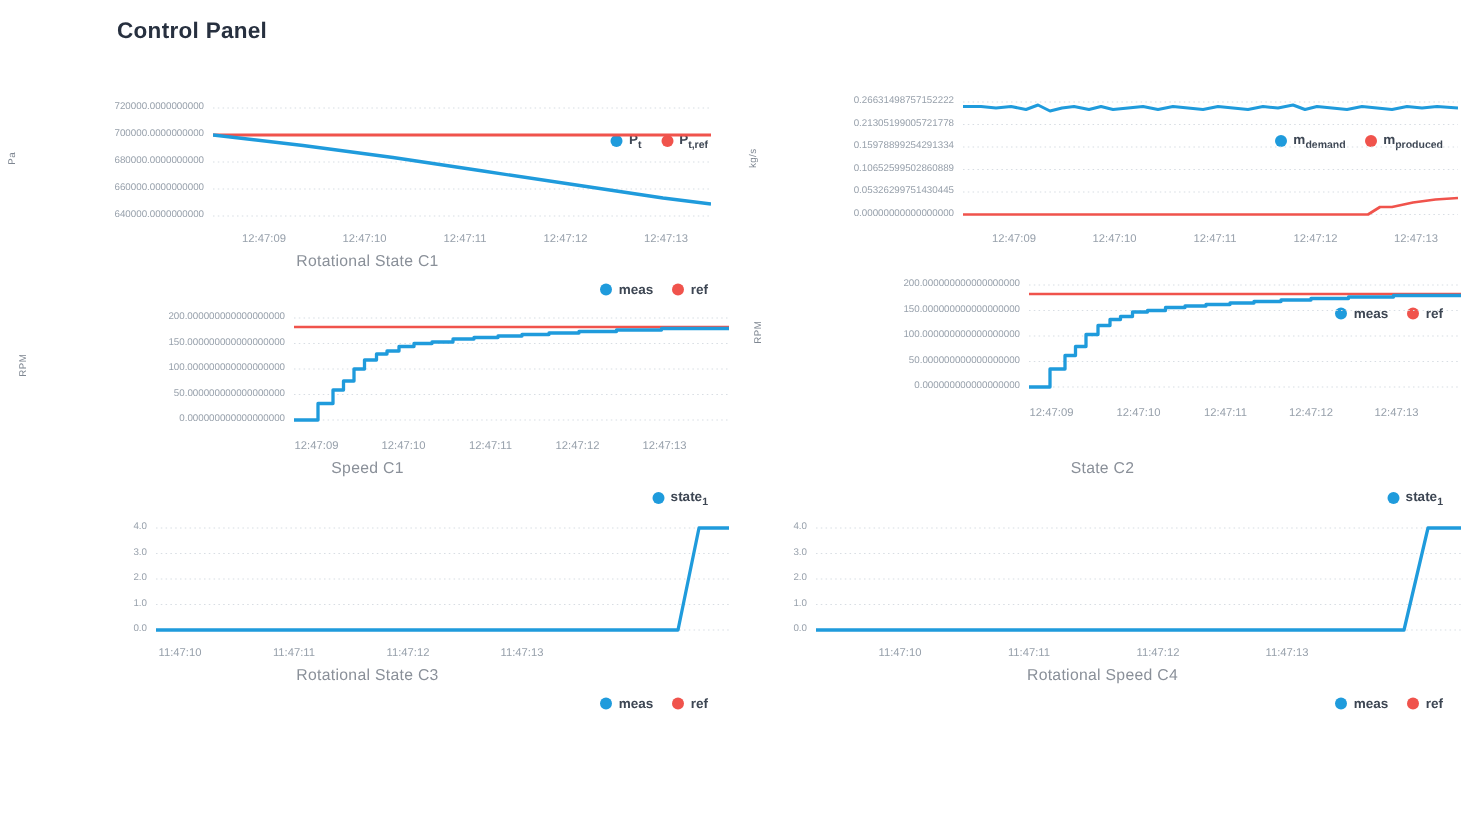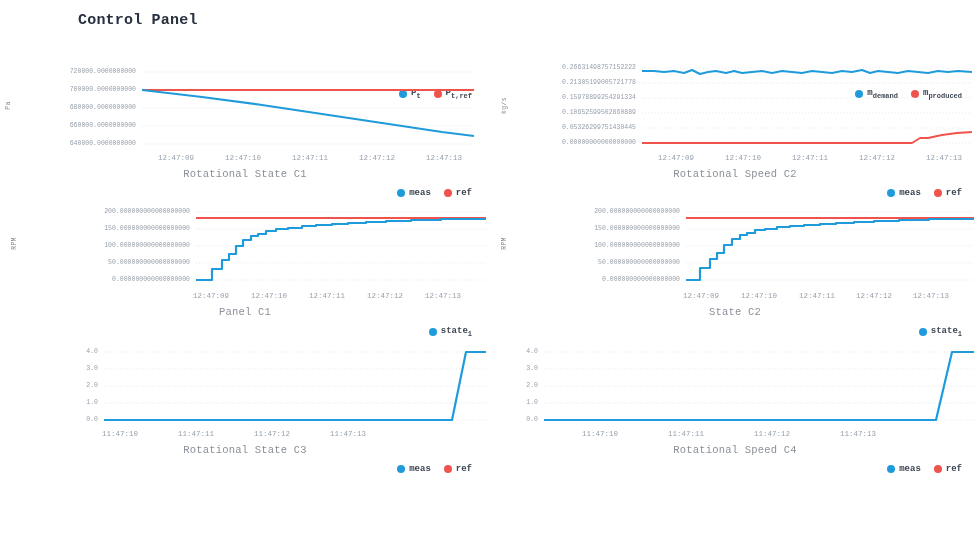--- a/index.html
+++ b/index.html
@@ -10,21 +10,20 @@
     height: 560px;
     overflow: hidden;
     font-family: "Liberation Sans", sans-serif;
   }
   #page {
     width: 980px;
     height: 480px;
     position: relative;
     background: #ffffff;
     overflow: hidden;
-    font-family: Liberation Mono, monospace;
   }
   .page-title {
     position: absolute;
     left: 78px;
     top: 12px;
     font-size: 15px;
     font-weight: bold;
     color: #27303f;
     letter-spacing: 0.2px;
   }
@@ -286,21 +285,20 @@
               <div class="xtick" style="left:327px; top:94px;">12:47:11</div>
               <div class="xtick" style="left:385px; top:94px;">12:47:12</div>
               <div class="xtick" style="left:443px; top:94px;">12:47:13</div>
             </div>
           </div>
         </div>
       </div>
 
       <div class="cell">
         <div class="chart">
-          <div class="chart-title">Rotational Speed C2</div>
           <div class="legend">
             <span class="legend-item">
               <span class="legend-dot" style="background:#1f9bdc"></span>
               <span class="legend-label">meas</span>
             </span>
             <span class="legend-item">
               <span class="legend-dot" style="background:#f0534c"></span>
               <span class="legend-label">ref</span>
             </span>
           </div>
@@ -337,21 +335,21 @@
             </div>
           </div>
         </div>
       </div>
     </div>
 
     <div class="row">
 
       <div class="cell">
         <div class="chart">
-          <div class="chart-title">Panel C1</div>
+          <div class="chart-title">Speed C1</div>
           <div class="legend">
             <span class="legend-item">
               <span class="legend-dot" style="background:#1f9bdc"></span>
               <span class="legend-label"><span>state</span><sub>1</sub></span>
             </span>
           </div>
 
           <div class="plot-wrap">
             <div class="ytick-col" style="left:50px; width:48px;">
               <div class="ytick" style="top:16px;">4.0</div>

